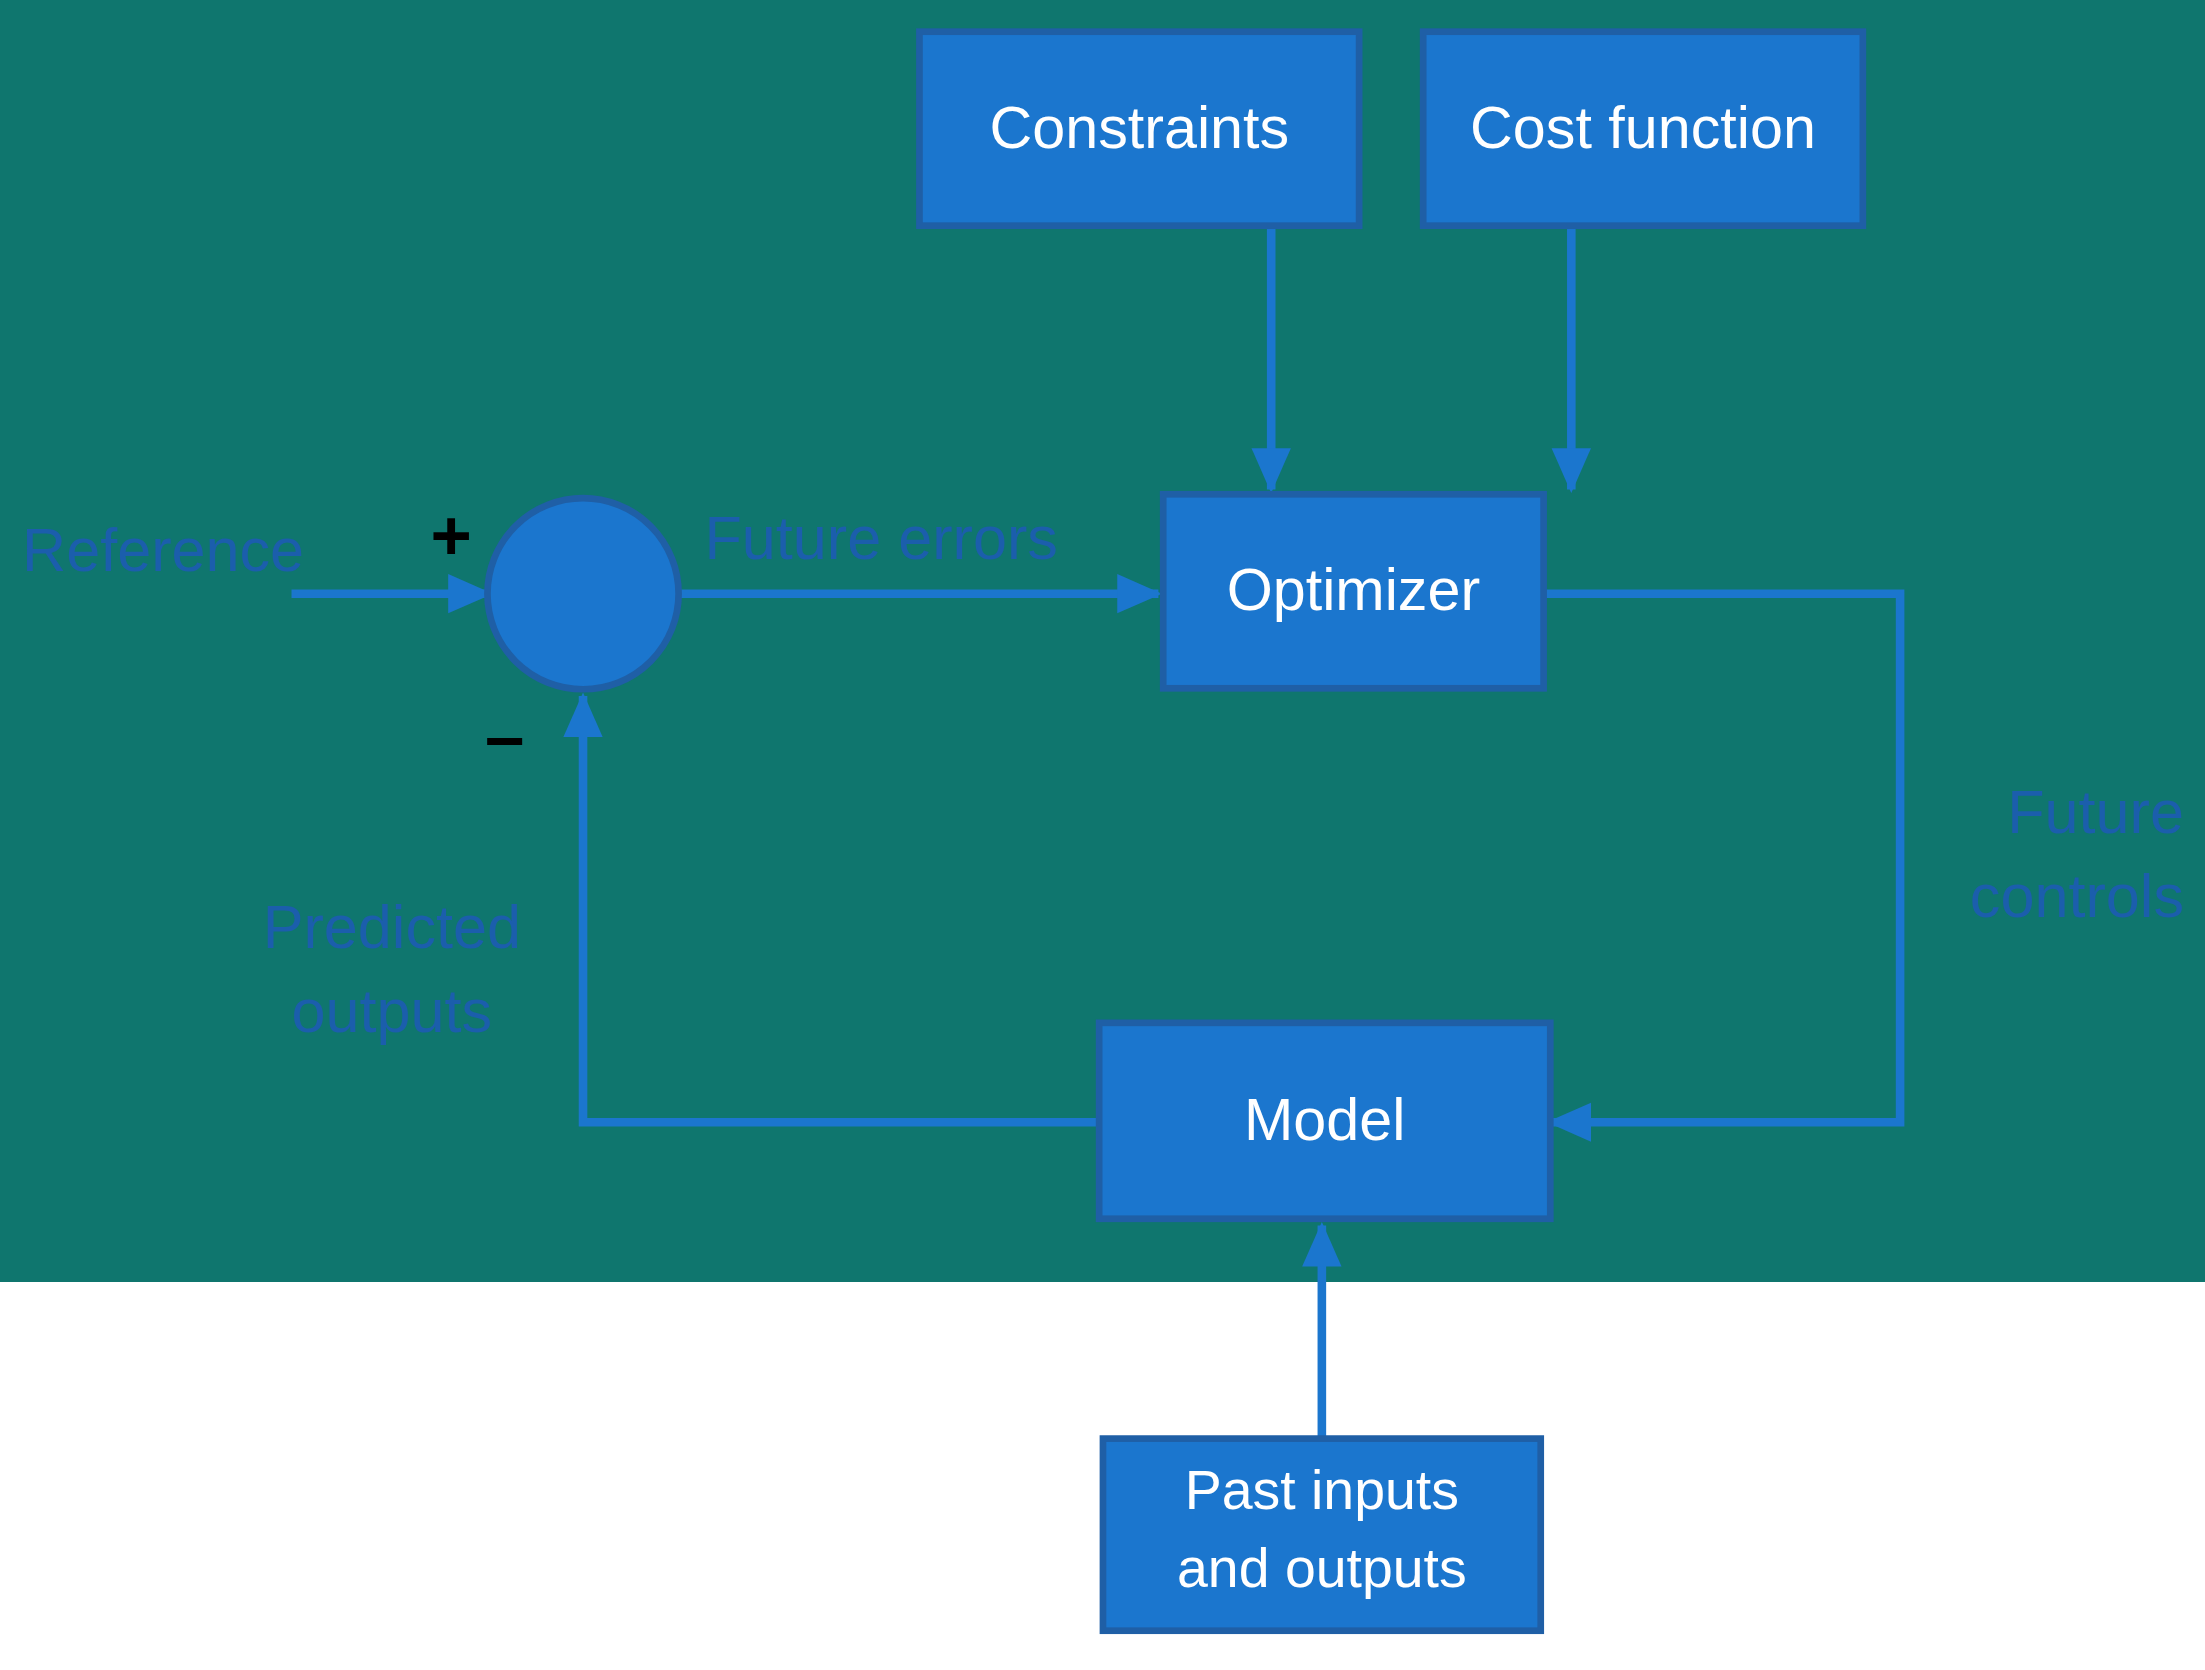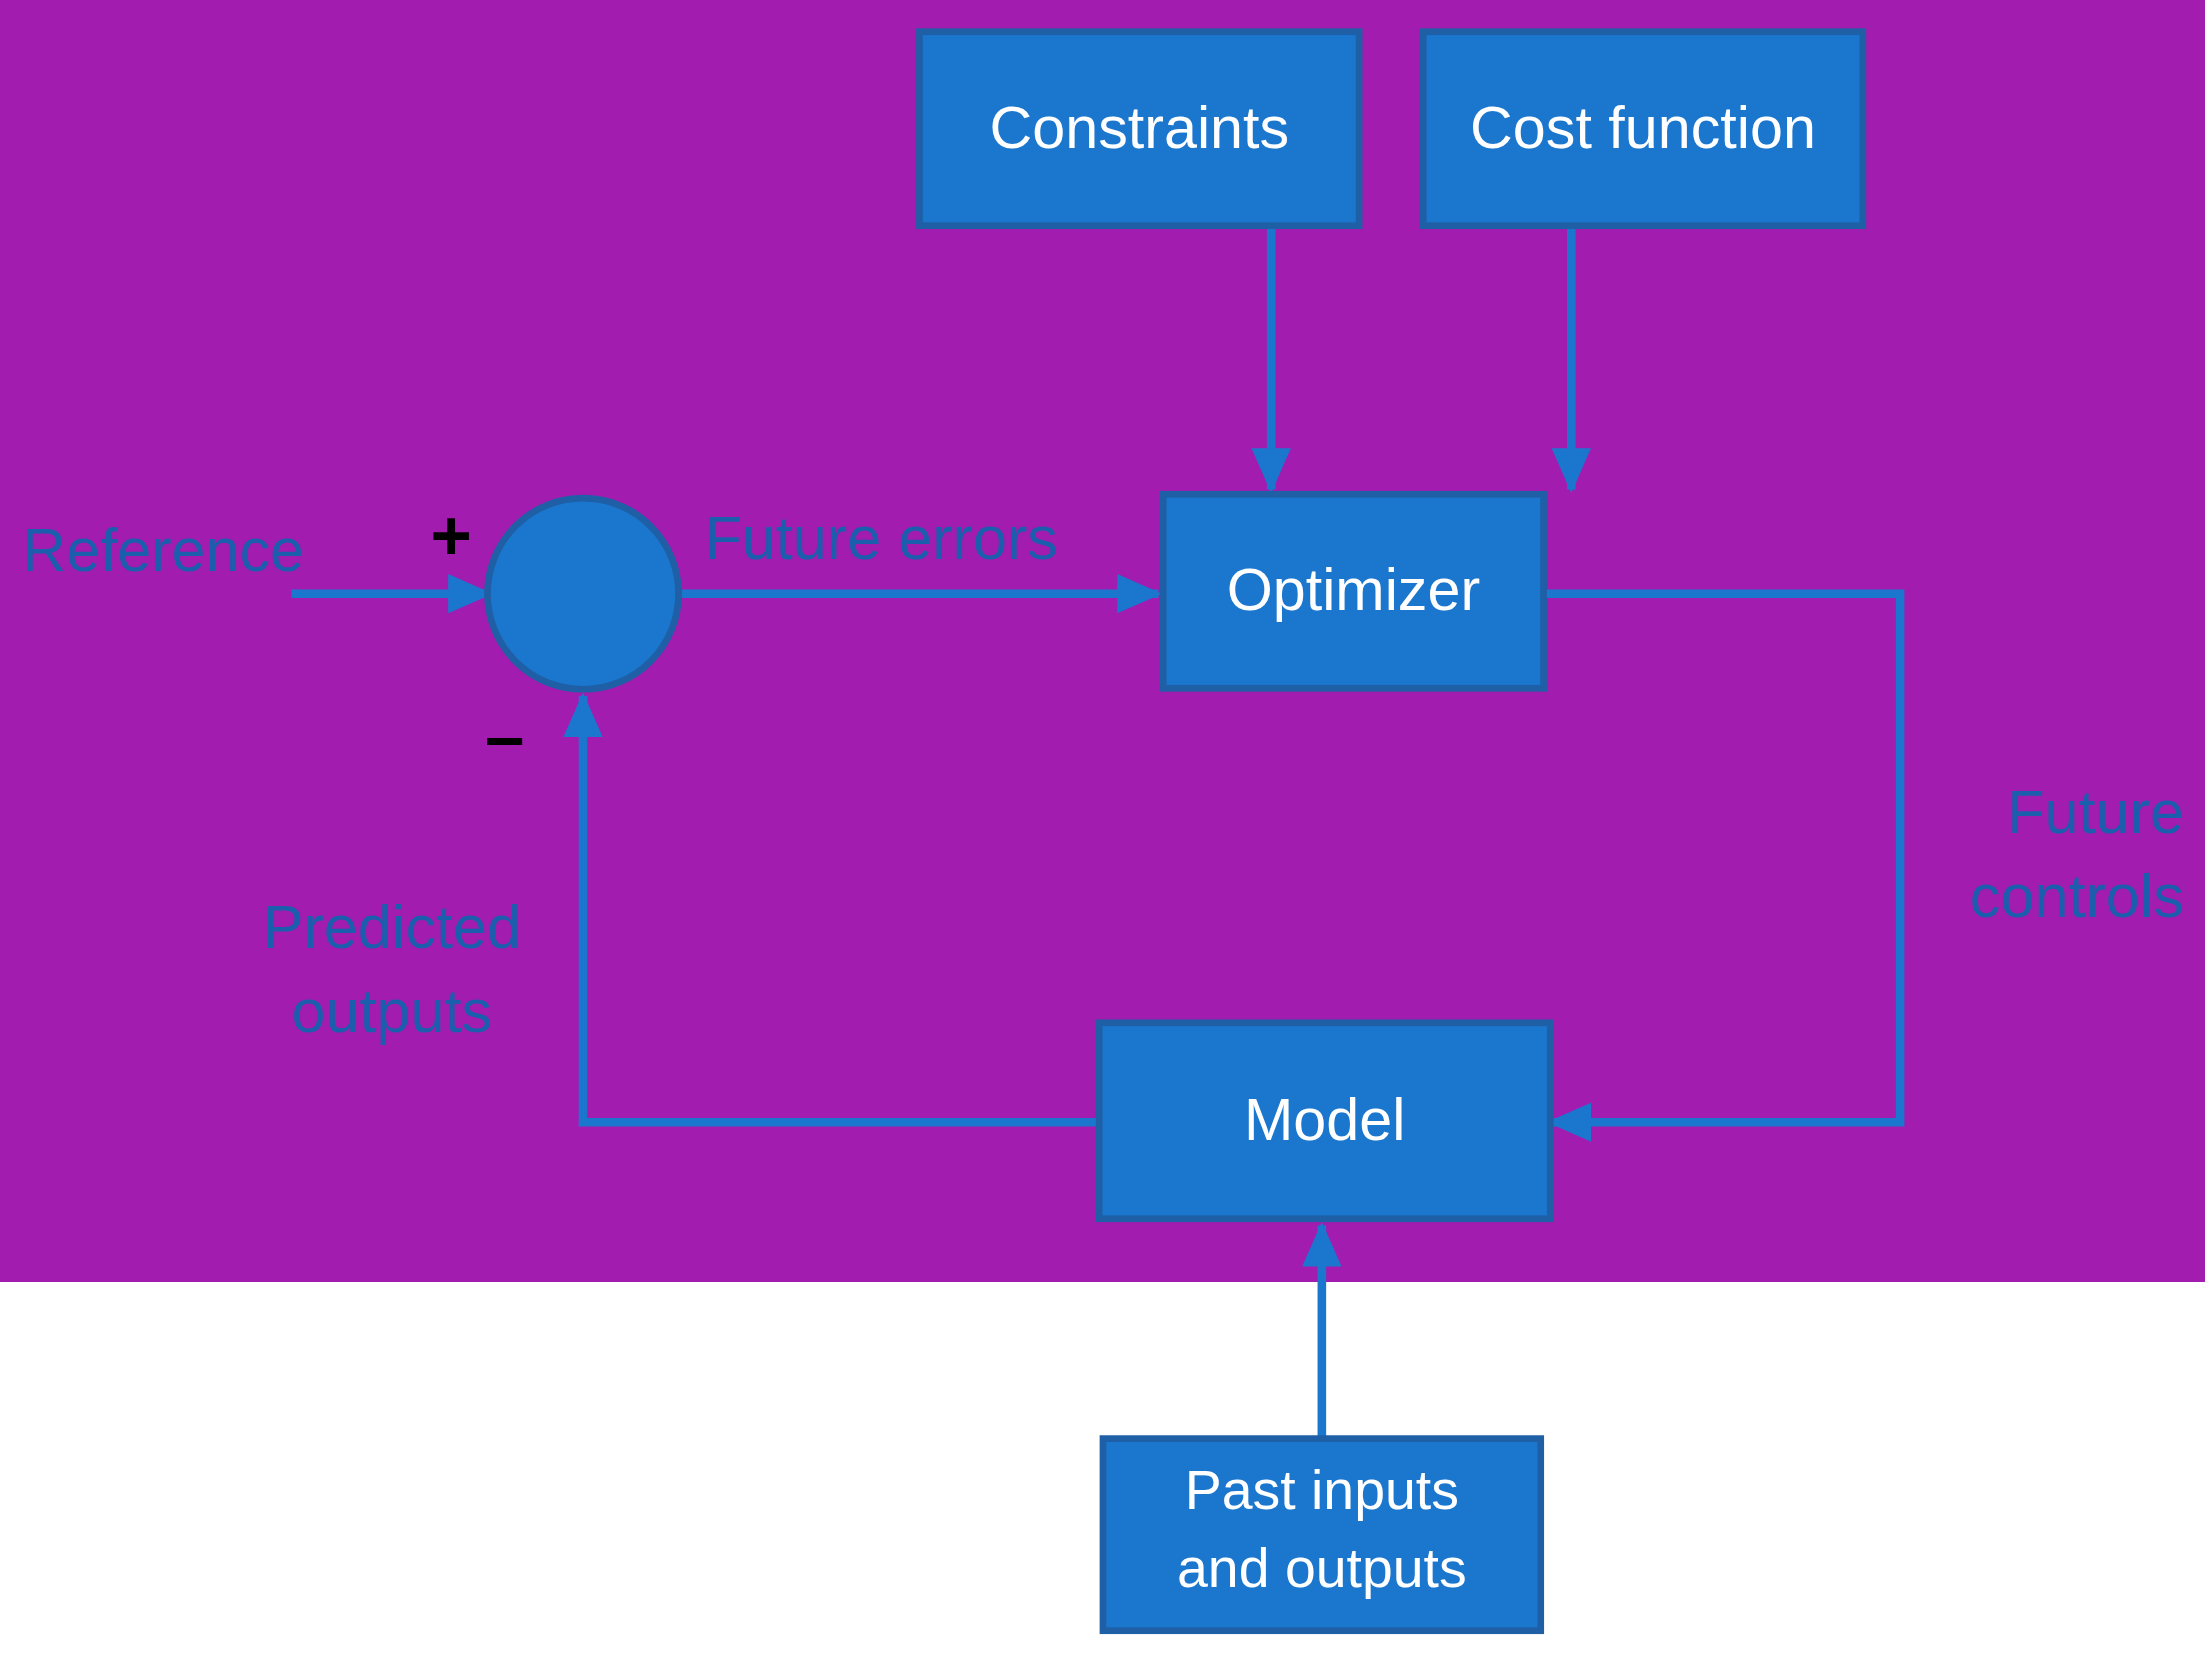--- a/index.html
+++ b/index.html
@@ -1,20 +1,20 @@
 <!DOCTYPE html>
 <html><head>
 <meta charset="utf-8">
 <style>
   html,body{margin:0;padding:0;background:#ffffff;}
   body{
     font-family:"Liberation Sans", sans-serif;
     width:2205px;height:1671px;overflow:hidden;position:relative;
   }
-  #stage{position:relative;width:2205px;height:1282px;background:#a21caf;}
+  #stage{position:relative;width:2205px;height:1282px;background:#0f766e;}
   svg{display:block;}
   .blk-text{
     font-family:"Liberation Sans", sans-serif;
     fill:#ffffff;
     font-size:62px;
     text-anchor:middle;
     dominant-baseline:middle;
   }
   .blk-text-sm{font-size:58px;}
   .lbl{

